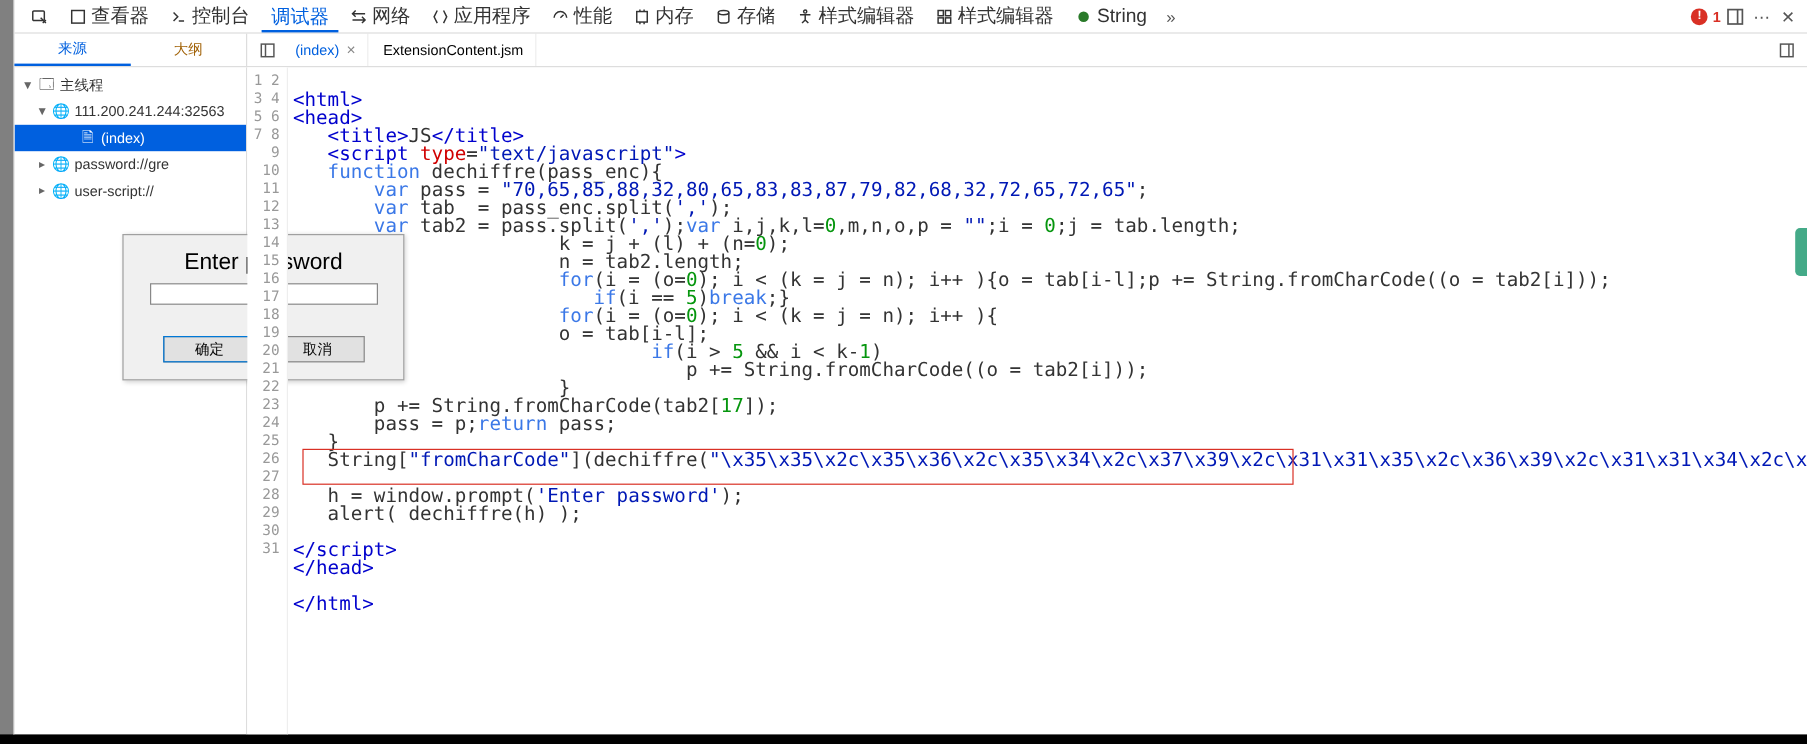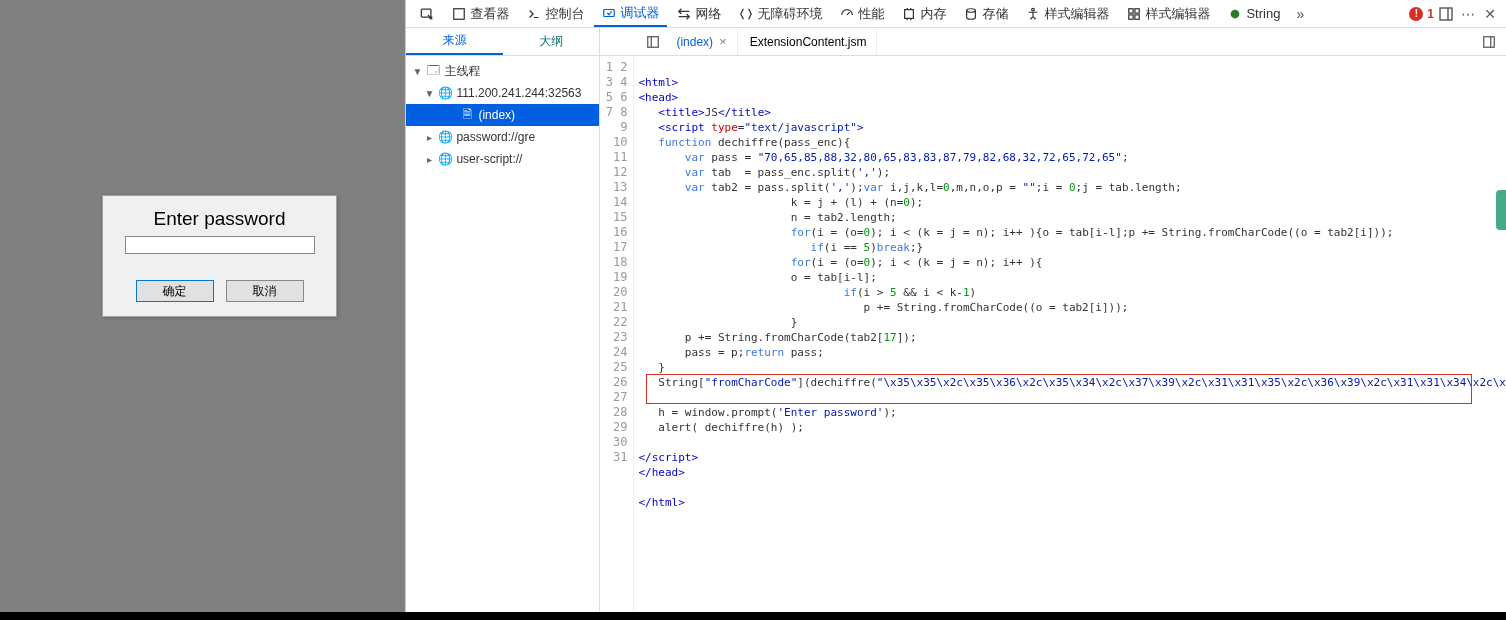--- a/index.html
+++ b/index.html
@@ -77,25 +77,25 @@
   padding: 0 6px;
   gap: 2px;
   position: relative;
 }
 .toolbar .tab-item {
   display: flex;
   align-items: center;
   gap: 4px;
   padding: 0 8px;
   height: 100%;
-  font-size: 13px;
+  font-size: 16px;
   color: #333;
   cursor: pointer;
 }
-.toolbar .tab-item.active { color: #0060df; border-bottom: 2px solid #0060df; }
+.toolbar .tab-item.active { color: #0060df; border-bottom: 2px solid #0060df; flex-direction: column; }
 .toolbar .tab-item svg { width: 14px; height: 14px; }
 .toolbar .spacer { flex: 1; }
 .err-badge {
   display: flex;
   align-items: center;
   gap: 4px;
   color: #d93025;
   font-size: 12px;
   font-weight: bold;
 }
@@ -117,34 +117,33 @@
   justify-content: center;
   cursor: pointer;
   color: #555;
   font-size: 14px;
 }
 
 .sub-toolbar {
   height: 28px;
   display: flex;
   border-bottom: 1px solid #ddd;
-  gap: 36px;
 }
 .sub-toolbar .left-sub {
   width: 194px;
   display: flex;
   border-right: 1px solid #ddd;
 }
 .sub-toolbar .left-sub .sub-tab {
   flex: 1;
   display: flex;
   align-items: center;
   justify-content: center;
   font-size: 12px;
-  color: #0f766e;
+  color: #a16207;
   cursor: pointer;
 }
 .sub-toolbar .left-sub .sub-tab.active {
   color: #0060df;
   border-bottom: 2px solid #0060df;
 }
 .sub-toolbar .right-sub {
   flex: 1;
   display: flex;
   align-items: center;
@@ -214,21 +213,21 @@
   font-size: 12px;
   line-height: 15px;
   border-right: 1px solid #eee;
   background: #fff;
   user-select: none;
 }
 .code {
   flex: 1;
   padding: 4px 0 0 4px;
   font-family: "Consolas", monospace;
-  font-size: 11px;
+  font-size: 16px;
   line-height: 15px;
   color: #333;
   white-space: pre;
   position: relative;
 }
 .t-tag { color: #0000cd; }
 .t-attr { color: #d00000; }
 .t-str { color: #0018b5; }
 .t-kw  { color: #3b78e7; }
 .t-num { color: #06960e; }
@@ -295,21 +294,21 @@
     <div class="tab-item">
       <svg viewBox="0 0 16 16" fill="none" stroke="currentColor" stroke-width="1.4">
           <path d="M2 5h12M2 11h12M5 2l-3 3 3 3M11 8l3 3-3 3"></path>
         </svg>
       <span>网络</span>
     </div>
     <div class="tab-item">
       <svg viewBox="0 0 16 16" fill="none" stroke="currentColor" stroke-width="1.4">
           <path d="M5 2l-3 6 3 6M11 2l3 6-3 6"></path>
         </svg>
-      <span>无障碍环境</span>
+      <span>应用程序</span>
     </div>
     <div class="tab-item">
       <svg viewBox="0 0 16 16" fill="none" stroke="currentColor" stroke-width="1.4">
           <path d="M2 9a6 6 0 0112 0M8 9l3-3"></path>
         </svg>
       <span>性能</span>
     </div>
     <div class="tab-item">
       <svg viewBox="0 0 16 16" fill="none" stroke="currentColor" stroke-width="1.4">
           <rect x="3" y="3" width="10" height="10"></rect>

